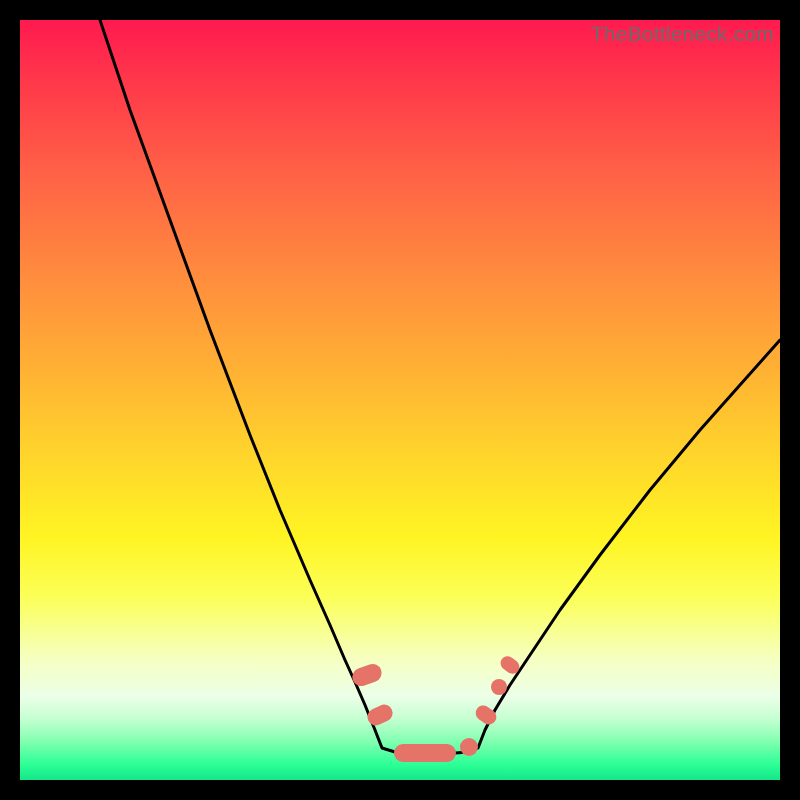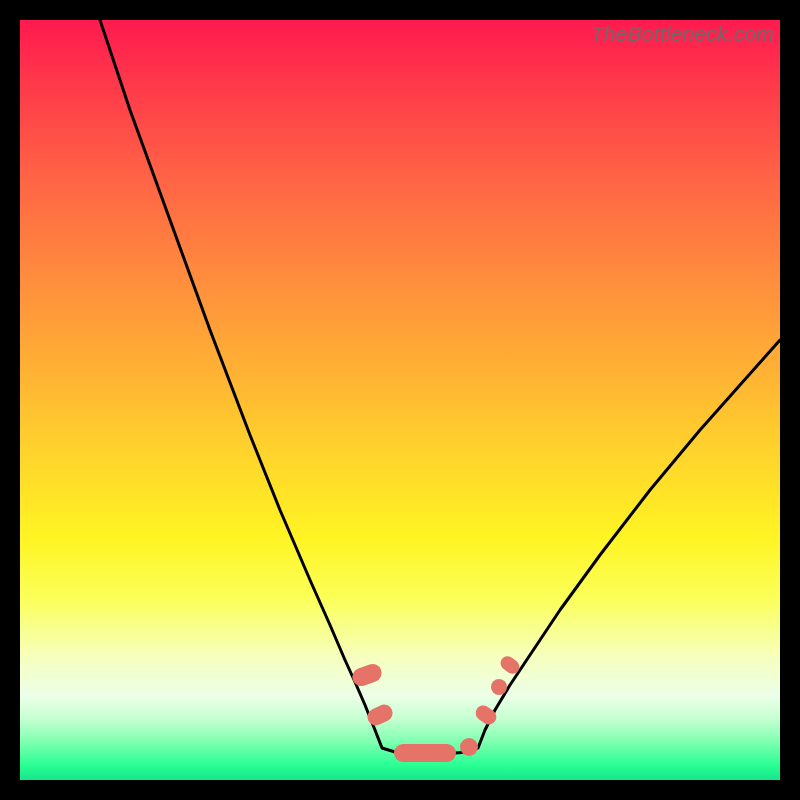--- a/index.html
+++ b/index.html
@@ -44,21 +44,20 @@
   }
   .watermark {
     position: absolute;
     top: 2px;
     right: 6px;
     color: #6b6b6b;
     font-size: 21px;
     font-weight: 400;
     letter-spacing: 0.2px;
     z-index: 10;
-    font-style: italic;
   }
   svg.curve {
     position: absolute;
     left: 0;
     top: 0;
     width: 760px;
     height: 760px;
     z-index: 5;
   }
 </style>

